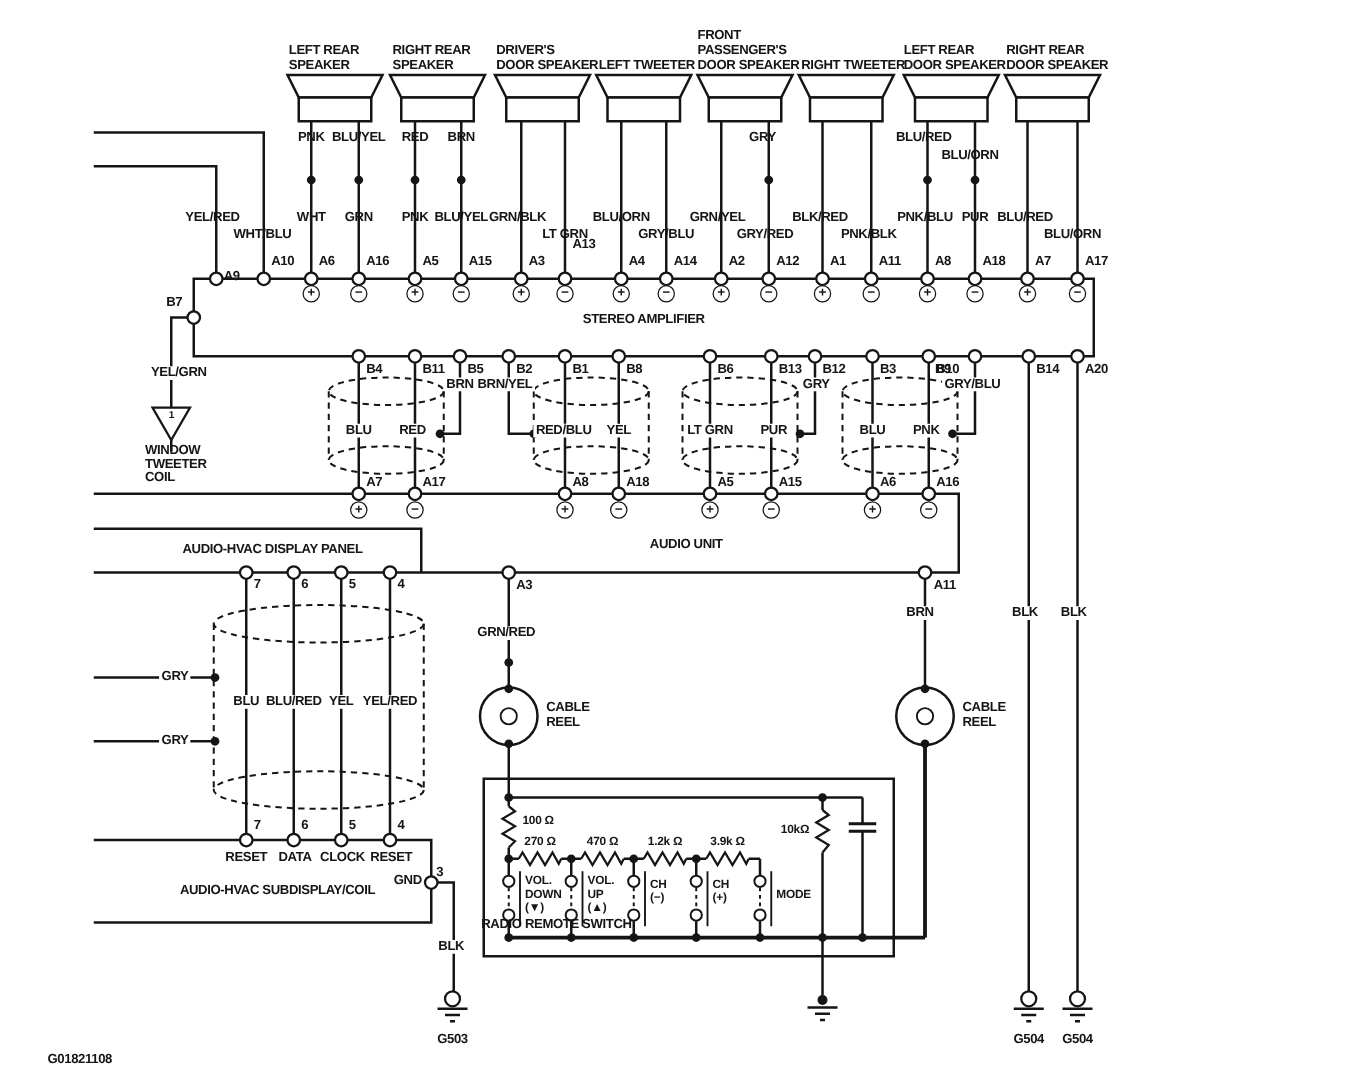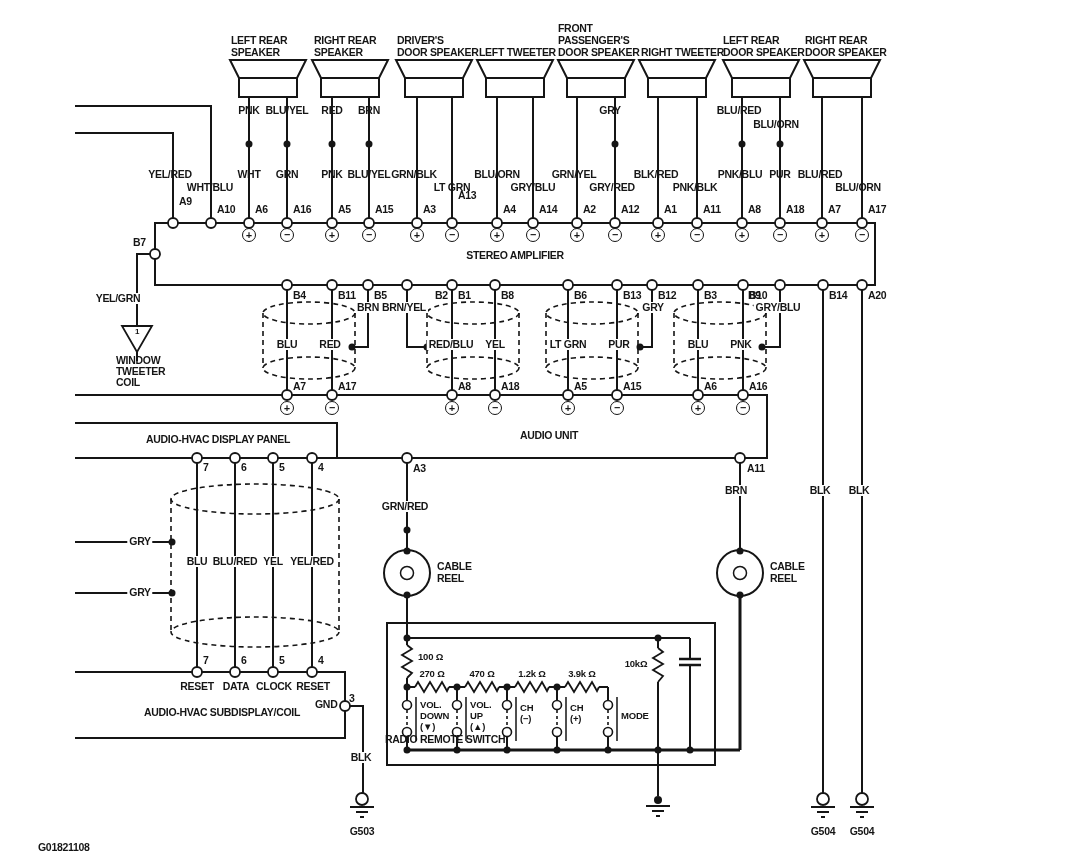--- a/index.html
+++ b/index.html
@@ -263,21 +263,21 @@
 <div class="lbl c" style="left:533px;top:182px">GRY/BLU</div>
 <div class="lbl c" style="left:574px;top:169px">GRN/YEL</div>
 <div class="lbl c" style="left:612px;top:182px">GRY/RED</div>
 <div class="lbl c" style="left:656px;top:169px">BLK/RED</div>
 <div class="lbl c" style="left:695px;top:182px">PNK/BLK</div>
 <div class="lbl c" style="left:740px;top:169px">PNK/BLU</div>
 <div class="lbl c" style="left:780px;top:169px">PUR</div>
 <div class="lbl c" style="left:820px;top:169px">BLU/RED</div>
 <div class="lbl c" style="left:858px;top:182px">BLU/ORN</div>
 
-<div class="lbl" style="left:179px;top:196px">A9</div>
+<div class="lbl" style="left:179px;top:216px">A9</div>
 <div class="lbl" style="left:217px;top:204px">A10</div>
 <div class="lbl" style="left:255px;top:204px">A6</div>
 <div class="lbl" style="left:293px;top:204px">A16</div>
 <div class="lbl" style="left:338px;top:204px">A5</div>
 <div class="lbl" style="left:375px;top:204px">A15</div>
 <div class="lbl" style="left:423px;top:204px">A3</div>
 <div class="lbl" style="left:458px;top:190px">A13</div>
 <div class="lbl" style="left:503px;top:204px">A4</div>
 <div class="lbl" style="left:539px;top:204px">A14</div>
 <div class="lbl" style="left:583px;top:204px">A2</div>
@@ -305,21 +305,21 @@
 <div class="pol" style="left:780px;top:228px">−</div>
 <div class="pol" style="left:822px;top:228px">+</div>
 <div class="pol" style="left:862px;top:228px">−</div>
 
 <div class="lbl" style="left:133px;top:237px">B7</div>
 <div class="lbl c" style="left:515px;top:250px">STEREO AMPLIFIER</div>
 
 <div class="lbl" style="left:293px;top:290px">B4</div>
 <div class="lbl" style="left:338px;top:290px">B11</div>
 <div class="lbl" style="left:374px;top:290px">B5</div>
-<div class="lbl" style="left:435px;top:290px">B2</div>
+<div class="lbl" style="left:413px;top:290px">B2</div>
 <div class="lbl" style="left:458px;top:290px">B1</div>
 <div class="lbl" style="left:501px;top:290px">B8</div>
 <div class="lbl" style="left:574px;top:290px">B6</div>
 <div class="lbl" style="left:623px;top:290px">B13</div>
 <div class="lbl" style="left:658px;top:290px">B12</div>
 <div class="lbl" style="left:704px;top:290px">B3</div>
 <div class="lbl" style="left:749px;top:290px">B10</div>
 <div class="lbl" style="left:748px;top:290px">B9</div>
 <div class="lbl" style="left:829px;top:290px">B14</div>
 <div class="lbl" style="left:868px;top:290px">A20</div>
@@ -330,21 +330,21 @@
 <div class="lbl c wb" style="left:404px;top:302px">BRN/YEL</div>
 <div class="lbl c wb" style="left:451px;top:339px">RED/BLU</div>
 <div class="lbl c wb" style="left:495px;top:339px">YEL</div>
 <div class="lbl c wb" style="left:568px;top:339px">LT GRN</div>
 <div class="lbl c wb" style="left:619px;top:339px">PUR</div>
 <div class="lbl c wb" style="left:653px;top:302px">GRY</div>
 <div class="lbl c wb" style="left:698px;top:339px">BLU</div>
 <div class="lbl c wb" style="left:741px;top:339px">PNK</div>
 <div class="lbl c wb" style="left:778px;top:302px">GRY/BLU</div>
 
-<div class="lbl c wb" style="left:118px;top:293px">YEL/GRN</div>
+<div class="lbl c wb" style="left:143px;top:293px">YEL/GRN</div>
 <div class="lbl c tiny" style="left:137px;top:326px">1</div>
 <div class="lbl" style="left:116px;top:355px">WINDOW</div>
 <div class="lbl" style="left:116px;top:366px">TWEETER</div>
 <div class="lbl" style="left:116px;top:377px">COIL</div>
 
 <div class="lbl" style="left:293px;top:381px">A7</div>
 <div class="lbl" style="left:338px;top:381px">A17</div>
 <div class="lbl" style="left:458px;top:381px">A8</div>
 <div class="lbl" style="left:501px;top:381px">A18</div>
 <div class="lbl" style="left:574px;top:381px">A5</div>

